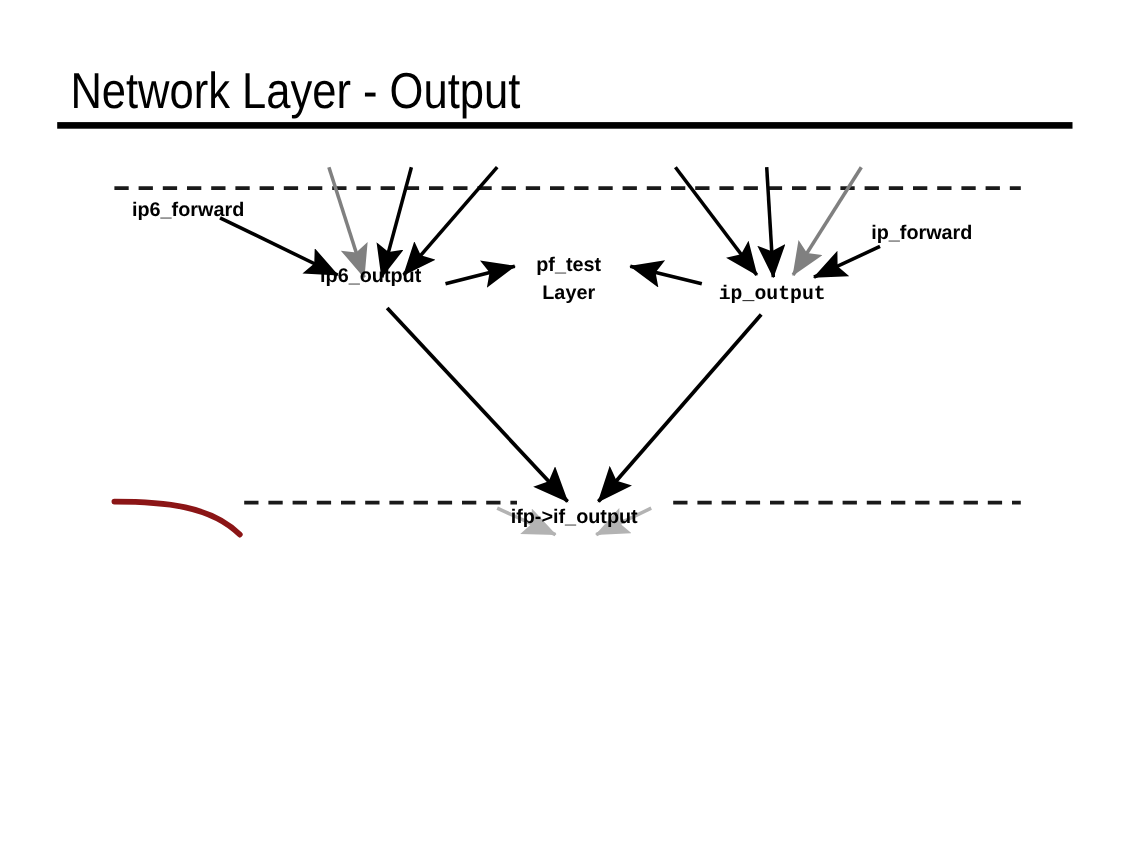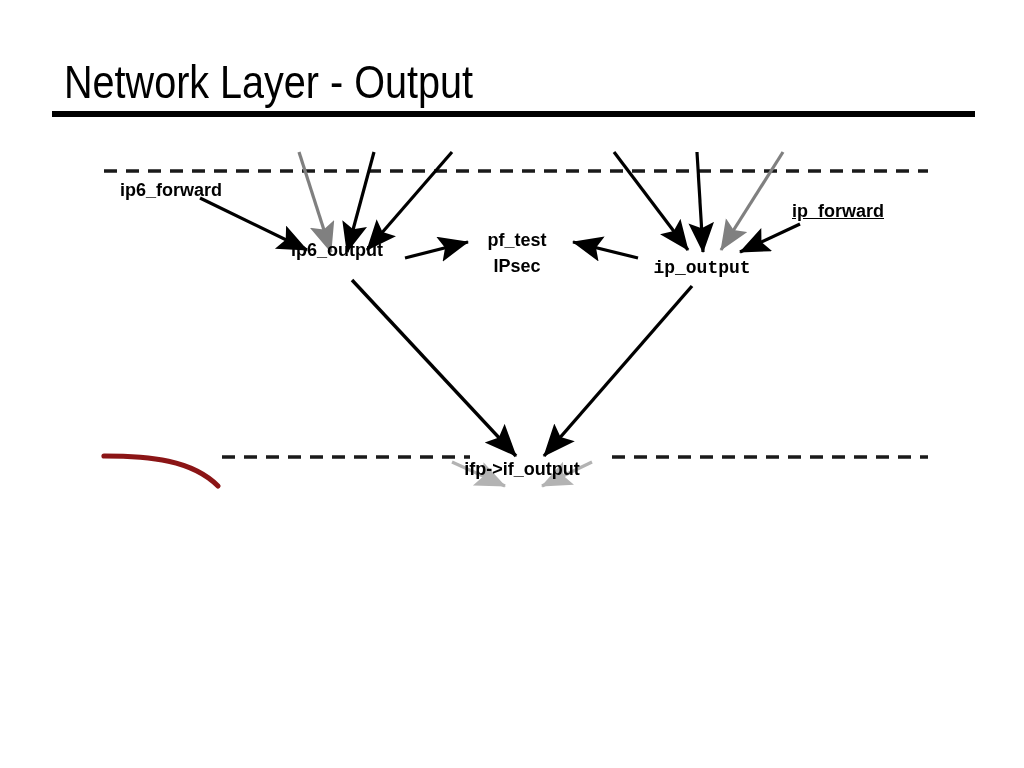--- a/index.html
+++ b/index.html
@@ -130,21 +130,21 @@
     <line x1="692" y1="286" x2="544" y2="456" stroke="#000000" stroke-width="3.4" marker-end="url(#ah-black)"></line>
 
   </svg>
 
   <div class="node-label" style="left:120px; top:180px;">ip6_forward</div>
 
   <div class="node-label centered" style="left:337px; top:240px;">ip6_output</div>
 
   <div class="node-label centered" style="left:517px; top:230px;">pf_test</div>
 
-  <div class="node-label centered" style="left:517px; top:256px;">IPsec</div>
+  <div class="node-label centered" style="left:517px; top:256px;">Layer</div>
 
   <div class="node-label centered" style="left:702px; top:258px;font-family:Liberation Mono, monospace;">ip_output</div>
 
-  <div class="node-label" style="left:792px; top:201px;text-decoration:underline;">ip_forward</div>
+  <div class="node-label" style="left:792px; top:201px;">ip_forward</div>
 
   <div class="node-label centered" style="left:522px; top:459px;">ifp-&gt;if_output</div>
 
 </div>
 
 </body></html>

